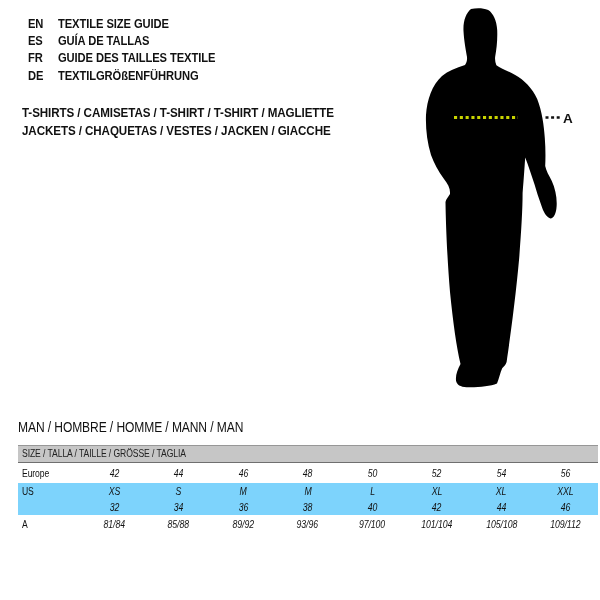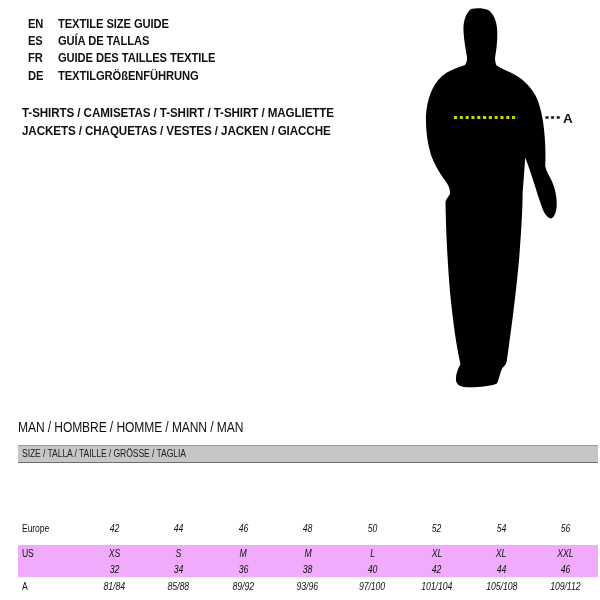--- a/index.html
+++ b/index.html
@@ -23,21 +23,21 @@
   
   .section-title{position:absolute;left:18px;top:420px;font-size:14px;font-weight:400;line-height:14px;}
 
   
   .size-table{position:absolute;left:18px;top:445px;width:580px;font-size:10px;}
   .thead{box-sizing:border-box;height:18px;line-height:16px;padding-left:4px;
          border-top:1px solid #979797;border-bottom:1px solid #6f6f6f;color:#222;}
   .trow{display:grid;grid-template-columns:64px repeat(8,64.5px);align-items:center;}
   .trow .lbl{text-align:left;padding-left:4px;}
   .trow .val{text-align:center;font-style:italic;}
-  .r-europe{height:34px;margin-top:48px;}
+  .r-europe{height:20px;}
   .stripe-band{}
   .r-us,.r-num{height:16px;}
   .r-a{height:18px;}
 
   
   .footnote{position:absolute;left:21px;top:548px;font-size:13px;font-weight:700;line-height:14px;}
 </style>
 </head>
 <body>
 
@@ -123,21 +123,21 @@
       <span class="val"><span class="cxc">42</span></span>
       <span class="val"><span class="cxc">44</span></span>
       <span class="val"><span class="cxc">46</span></span>
       <span class="val"><span class="cxc">48</span></span>
       <span class="val"><span class="cxc">50</span></span>
       <span class="val"><span class="cxc">52</span></span>
       <span class="val"><span class="cxc">54</span></span>
       <span class="val"><span class="cxc">56</span></span>
     </div>
 
-    <div class="stripe-band" style="background: #f0abfc;">
+    <div class="stripe-band" style="background: #7dd3fc;">
       <div class="trow r-us">
         <span class="lbl"><span class="cx">US</span></span>
         <span class="val"><span class="cxc">XS</span></span>
         <span class="val"><span class="cxc">S</span></span>
         <span class="val"><span class="cxc">M</span></span>
         <span class="val"><span class="cxc">M</span></span>
         <span class="val"><span class="cxc">L</span></span>
         <span class="val"><span class="cxc">XL</span></span>
         <span class="val"><span class="cxc">XL</span></span>
         <span class="val"><span class="cxc">XXL</span></span>

